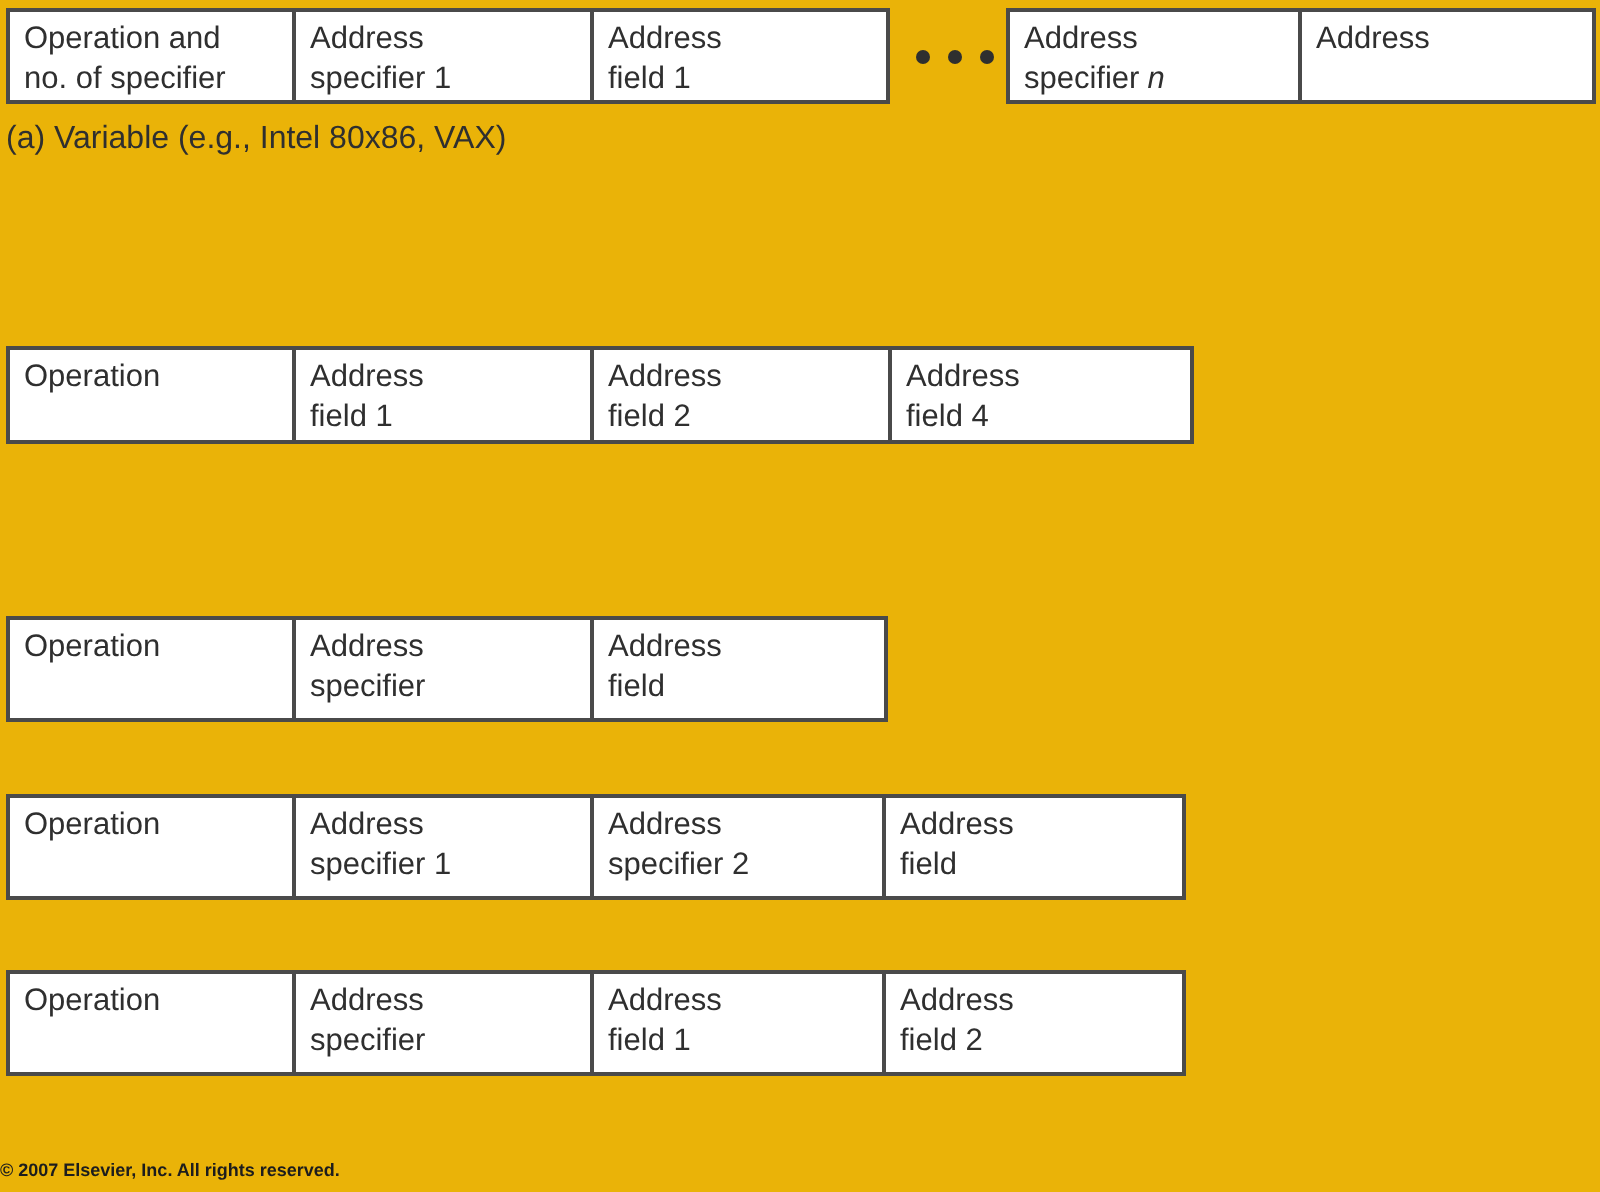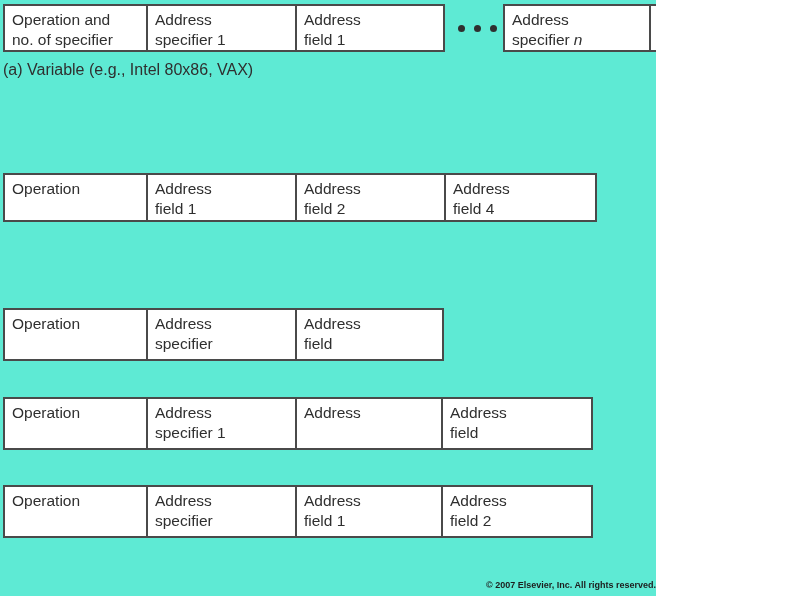--- a/index.html
+++ b/index.html
@@ -1,17 +1,17 @@
 <!DOCTYPE html>
 <html><head>
 <meta charset="utf-8">
 <style>
   html, body { margin:0; padding:0; background:#ffffff; }
   .stage {
-    position:relative; width:656px; height:596px; background:#5eead4;
+    position:relative; width:800px; height:596px; background:#eab308;
     font-family:"Liberation Sans","DejaVu Sans",sans-serif; color:#2f2f2f;
     overflow:hidden;
   }
   .grp {
     position:absolute; display:flex; box-sizing:border-box;
     border:2px solid #4a4a4a; background:#ffffff;
   }
   .cell {
     box-sizing:border-box; border-right:2px solid #4a4a4a;
     padding:4px 4px 0 7px; font-size:15.5px; line-height:19.5px;
@@ -20,21 +20,21 @@
   .cell:last-child { border-right:none; }
   .ln { display:block; white-space:nowrap; }
   .itl { font-style:italic; margin-left:4px; }
   .cap { position:absolute; font-size:16px; color:#2f2f2f; white-space:nowrap; }
   .dots {
     position:absolute; display:flex; align-items:center; justify-content:center;
     gap:9px;
   }
   .dot { width:7px; height:7px; border-radius:50%; background:#2f2f2f; }
   .copy {
-    position:absolute; left:0; right:0; text-align:right;
+    position:absolute; left:0; right:0; text-align:left;
     font-size:9px; font-weight:bold; color:#1d1d1d;
   }
 </style>
 </head>
 <body>
 
 <div class="stage">
 
   <div class="grp" style="left:3px; top:4px; width:442px; height:48px">
     <div class="cell" style="width:143px">
@@ -108,20 +108,21 @@
     <div class="cell" style="width:143px">
       <span class="ln">Operation</span>
       <span class="ln"></span>
     </div>
     <div class="cell" style="width:149px">
       <span class="ln">Address</span>
       <span class="ln">specifier 1</span>
     </div>
     <div class="cell" style="width:146px">
       <span class="ln">Address</span>
+      <span class="ln">specifier 2</span>
     </div>
     <div class="cell" style="flex:1">
       <span class="ln">Address</span>
       <span class="ln">field</span>
     </div>
   </div>
 
   <div class="grp" style="left:3px; top:485px; width:590px; height:53px">
     <div class="cell" style="width:143px">
       <span class="ln">Operation</span>

